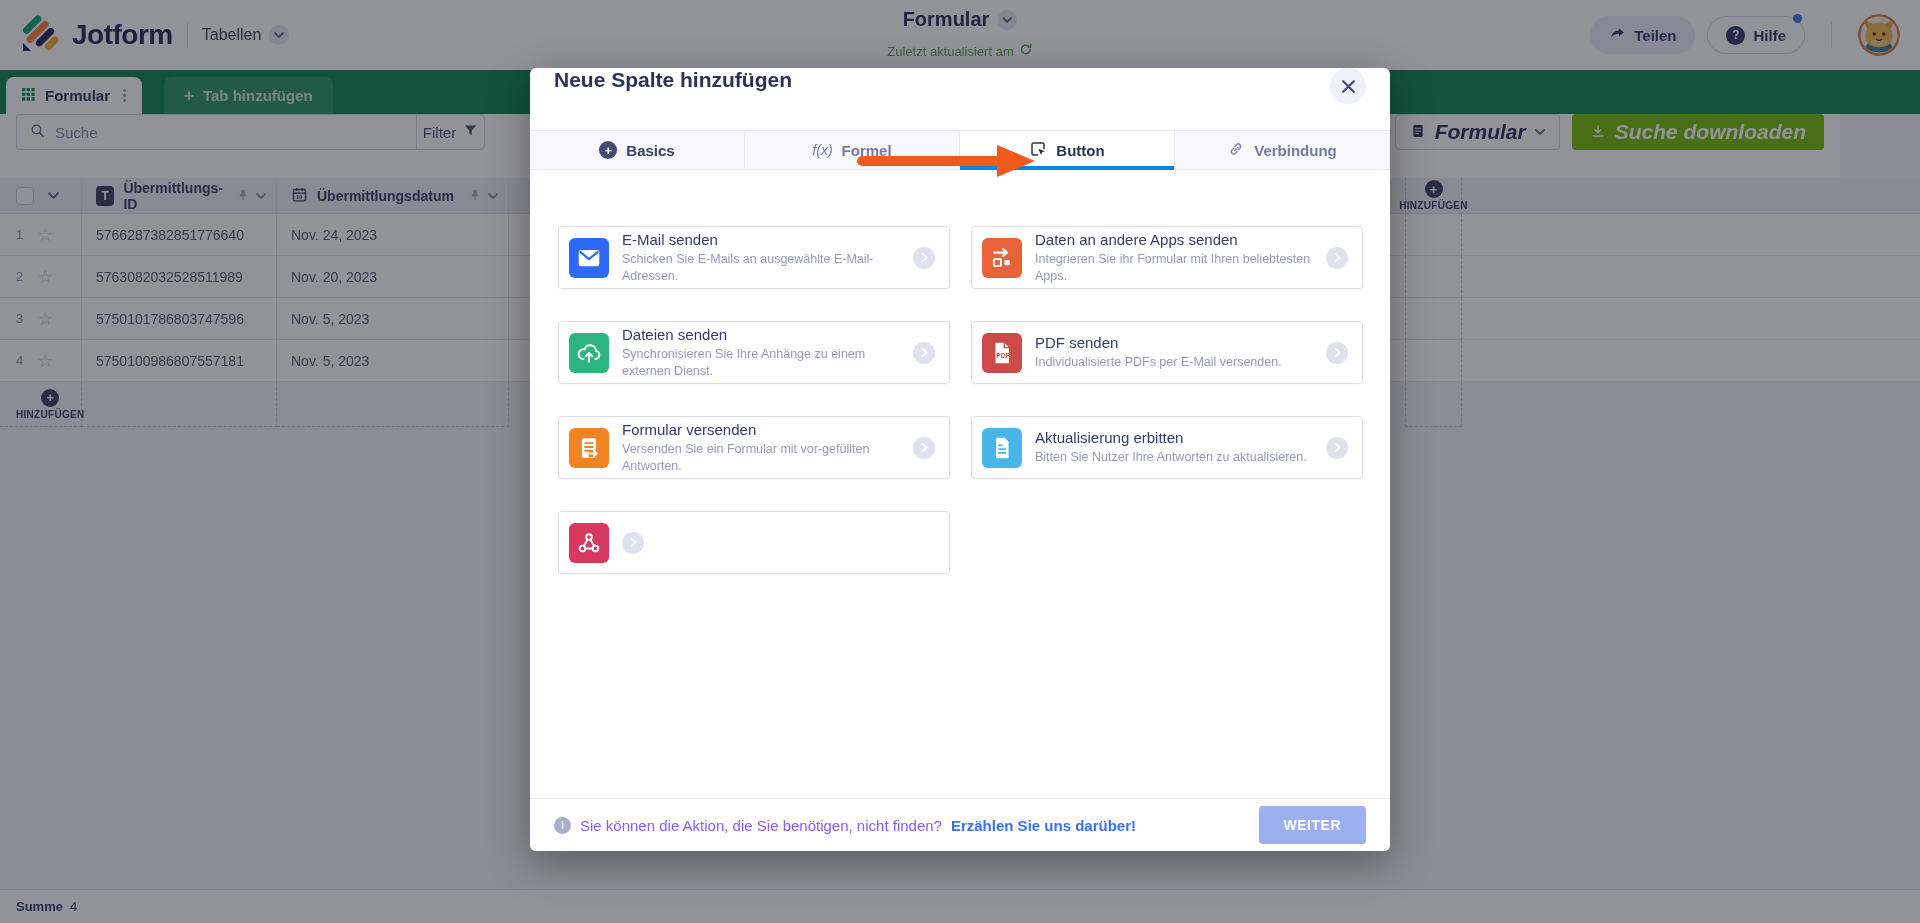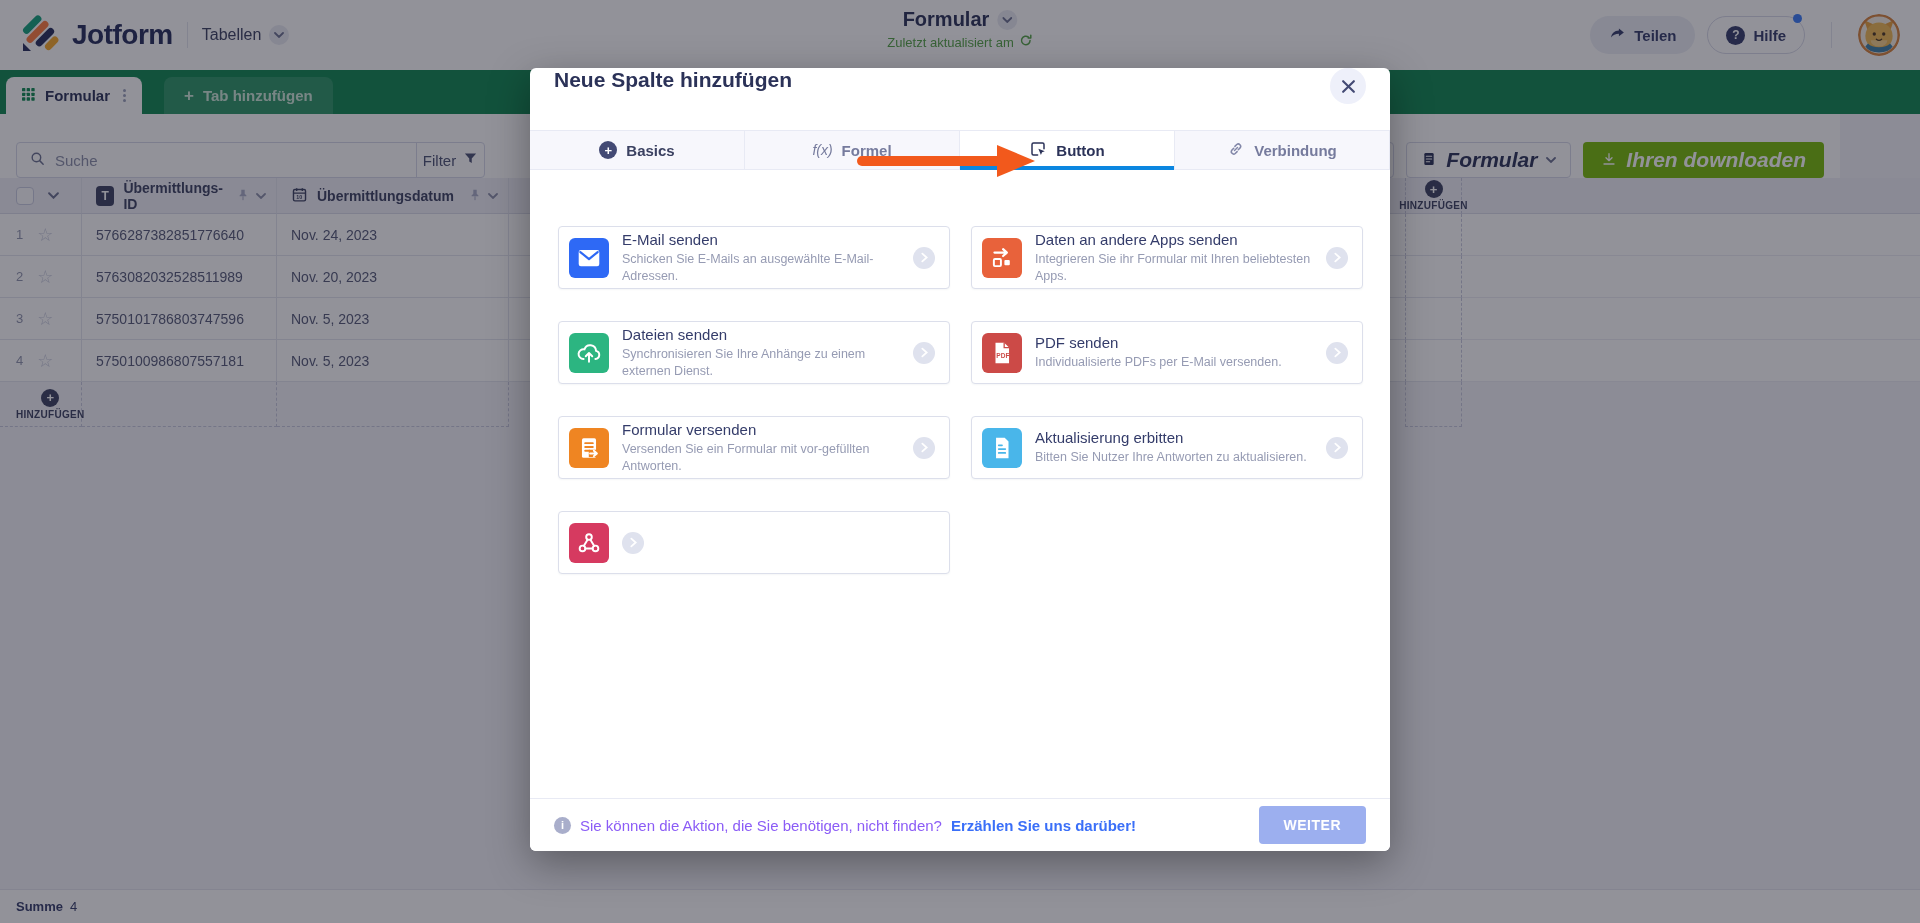--- a/index.html
+++ b/index.html
@@ -11,42 +11,42 @@
   .topbar { position:absolute; left:0; top:0; width:1920px; height:70px; background:#fff;
             display:flex; align-items:center; padding:0 20px; }
   .brand-wrap { display:flex; align-items:center; gap:12px; }
   .brand-name { font-size:28px; font-weight:bold; color:#252d5b; letter-spacing:-0.5px; }
   .v-div { width:1px; height:26px; background:#e3e4ee; margin:0 14px; }
   .nav-chip { display:flex; align-items:center; gap:8px; font-size:16px; color:#3b4161; cursor:pointer; }
   .chev-circle { width:20px; height:20px; border-radius:50%; background:#e9eaf2; display:flex; align-items:center; justify-content:center; }
   .center-title { position:absolute; left:50%; top:8px; transform:translateX(-50%); text-align:center; }
   .center-title .t-row { display:flex; align-items:center; justify-content:center; gap:8px; cursor:pointer; }
   .center-title .t-text { font-size:20px; font-weight:bold; color:#2b3258; }
-  .center-title .sub { margin-top:3px; display:flex; align-items:center; gap:6px; font-size:13px; justify-content:flex-start; }
+  .center-title .sub { margin-top:12px; display:flex; align-items:center; gap:6px; font-size:13px; justify-content:flex-start; }
   .top-right { margin-left:auto; display:flex; align-items:center; gap:12px; }
   .pill-btn { display:flex; align-items:center; gap:8px; height:38px; padding:0 18px; border-radius:19px;
               font-size:15px; font-weight:bold; color:#343c6a; cursor:pointer; background:#eceef6; border:1px solid transparent;text-align:right; }
   .pill-btn.outline { background:#fff; border:1px solid #d7d9e8; position:relative; }
   .q-circle { width:19px; height:19px; border-radius:50%; background:#343c6a; color:#fff; font-size:12px; font-weight:bold;
               display:flex; align-items:center; justify-content:center; }
   .help-dot { position:absolute; right:2px; top:-3px; width:9px; height:9px; border-radius:50%; }
   .avatar { width:42px; height:42px; border-radius:50%; overflow:hidden; cursor:pointer; }
 
   
   .greenbar { position:absolute; left:0; top:70px; width:1920px; height:44px; display:flex; align-items:flex-end; padding:0 6px; }
   .gtab { height:37px; display:flex; align-items:center; gap:9px; padding:0 14px; border-radius:8px 8px 0 0;
           font-size:15px; font-weight:bold; cursor:pointer; }
   .gtab.active { background:#fff; color:#2b3258; width:136px; }
   .gtab.add { background:rgba(255,255,255,0.13); color:#cfe9da; margin-left:22px; padding:0 20px; }
   .gtab .plus { font-size:17px; font-weight:bold; }
   .kebab { margin-left:auto; display:flex; flex-direction:column; gap:2px; padding:2px; cursor:pointer; }
   .kebab i { width:3px; height:3px; border-radius:50%; background:#9aa0bb; }
 
   
-  .toolbar { position:absolute; left:0; top:114px; width:1840px; height:64px; background:#fff; display:flex; align-items:flex-end; padding:0 16px; }
+  .toolbar { position:absolute; left:0; top:114px; width:1840px; height:64px; background:#fff; display:flex; align-items:flex-start; padding:0 16px; }
   .searchbox { display:flex; align-items:stretch; width:469px; height:36px; border:1px solid #d5d8e8; border-radius:4px; background:#fff; overflow:hidden; }
   .search-main { flex:1; display:flex; align-items:center; gap:9px; padding:0 12px; }
   .search-main input { border:none; outline:none; font-size:15px; color:#343c6a; width:100%; font-family:"Liberation Sans",sans-serif; }
   .search-main input::placeholder { color:#8a8fa9; }
   .filter-part { width:68px; border-left:1px solid #d5d8e8; display:flex; align-items:center; justify-content:center; gap:7px;
                  font-size:15px; color:#4b5174; cursor:pointer; }
   .tb-right { margin-left:auto; display:flex; align-items:center; gap:12px; }
   .tb-btn { height:36px; display:flex; align-items:center; gap:9px; padding:0 14px; border:1px solid #d5d8e8; border-radius:4px;
             font-size:21px; font-weight:bold; color:#2b3258; background:#fff; cursor:pointer;font-style:italic; }
   .tb-btn.green { border:none; color:#fff; padding:0 18px; }
@@ -276,21 +276,21 @@
         <svg viewBox="0 0 10 6" width="10" height="6" fill="none" stroke="#6a7090" stroke-width="1.8" stroke-linecap="round">
             <path d="M1 1 L5 5 L9 1"></path>
           </svg>
       </div>
       <div class="tb-btn green" style="background-color: rgb(120, 187, 7);">
         <span>
           <svg viewBox="0 0 24 24" width="16" height="16" fill="none" stroke="#fff" stroke-width="2" stroke-linecap="round" stroke-linejoin="round">
               <path d="M12 4 v10 M7.5 10 l4.5 4.5 4.5 -4.5 M4.5 19.5 h15"></path>
             </svg>
         </span>
-        <span>Ihren downloaden</span>
+        <span>Suche downloaden</span>
       </div>
     </div>
   </div>
 
   <div class="table-area">
     <div class="trow thead">
       <div class="cell c-idx">
         <span class="checkbox"></span>
         <svg viewBox="0 0 10 6" width="11" height="7" fill="none" stroke="#6a7090" stroke-width="1.8" stroke-linecap="round">
             <path d="M1 1 L5 5 L9 1"></path>

